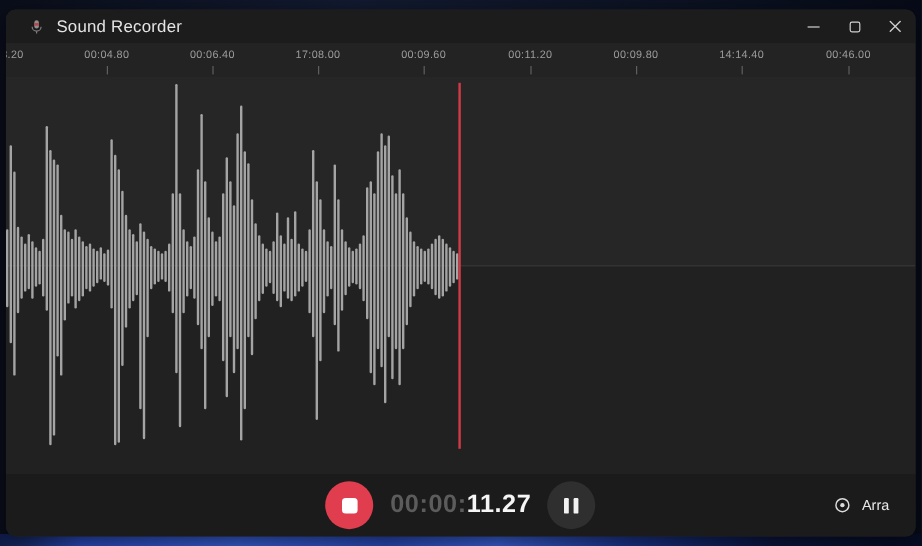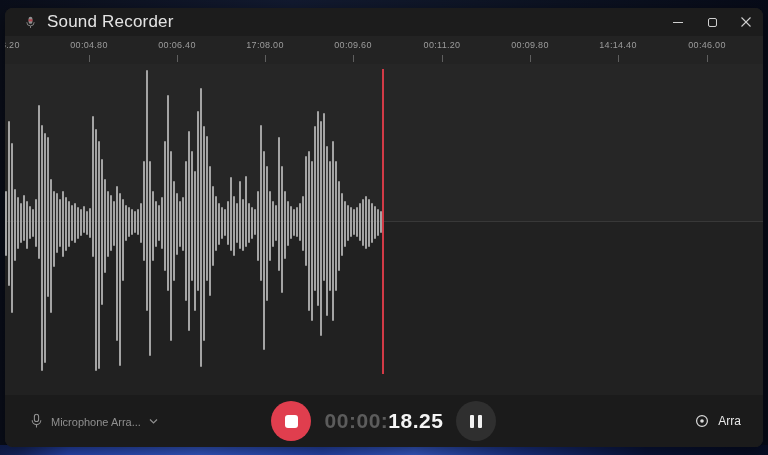--- a/index.html
+++ b/index.html
@@ -11,21 +11,21 @@
   .wallpaper-strip { position:absolute; left:0; bottom:0; width:768px; height:10px;
     background:linear-gradient(100deg,#101d4a 0%,#2c4ec5 9%,#3a62dd 26%,#2b4dc0 42%,#3c64de 54%,#1d3793 68%,#0b1742 84%,#070d24 100%); }
 
   .window { position:absolute; left:5px; top:8px; width:758px; height:439px;
     background:#232323; border-radius:8px; overflow:hidden;
     box-shadow:0 6px 18px rgba(0,0,0,.55); display:flex; flex-direction:column; }
 
   
   .titlebar { height:28px; background:#1c1c1c; display:flex; align-items:center; position:relative; flex:0 0 auto; }
   .titlebar .app-icon { margin-left:19px; width:13px; height:13px; display:flex; }
-  .titlebar .title { margin-left:10px; font-size:17px; color:#e4e4e4; letter-spacing:.2px; }
+  .titlebar .title { margin-left:10px; font-size:14px; color:#e4e4e4; letter-spacing:.2px; }
   .caption-buttons { position:absolute; right:0; top:0; height:28px; display:flex; }
   .caption-btn { width:34px; height:28px; background:transparent; border:none; display:flex; align-items:center; justify-content:center; cursor:default; }
   .min-glyph { width:10px; height:1px; background:#cfcfcf; display:block; }
   .max-glyph { width:9px; height:9px; border:1px solid #cfcfcf; border-radius:2px; display:block; }
 
   
   .ruler { height:28px; background:#232323; position:relative; overflow:hidden; flex:0 0 auto; }
   .tick-group { position:absolute; top:0; width:0; }
   .tick-label { position:absolute; top:4px; left:0; transform:translateX(-50%); white-space:nowrap;
     font-size:9px; color:#9c9c9c; letter-spacing:.3px; }
@@ -257,38 +257,27 @@
           <div class="bar" style="left: 363px; width: 2px; top: 135px; height: 48px;"></div>
           <div class="bar" style="left: 366px; width: 2px; top: 139px; height: 40px;"></div>
           <div class="bar" style="left: 369px; width: 2px; top: 142px; height: 33px;"></div>
           <div class="bar" style="left: 372px; width: 2px; top: 145px; height: 27px;"></div>
           <div class="bar" style="left: 375px; width: 2px; top: 147px; height: 22px;"></div>
         </div>
       <div class="playhead" id="playhead" style="left: 377px; top: 5px; height: 305px; background: rgb(210, 58, 70);"></div>
     </div>
 
     <div class="bottombar">
-      <button class="mic-select">
-        <svg width="13" height="15" viewBox="0 0 13 15">
-          <rect x="4.4" y="0.8" width="4.2" height="7.2" rx="2.1" fill="none" stroke="#8f8f8f" stroke-width="1.1"></rect>
-          <path d="M2.2 6.8 a4.3 4.3 0 0 0 8.6 0" fill="none" stroke="#8f8f8f" stroke-width="1.1"></path>
-          <line x1="6.5" y1="11.4" x2="6.5" y2="14" stroke="#8f8f8f" stroke-width="1.1"></line>
-        </svg>
-        <span>Microphone Arra...</span>
-        <svg width="9" height="6" viewBox="0 0 9 6">
-          <polyline points="1,1 4.5,4.5 8,1" fill="none" stroke="#8f8f8f" stroke-width="1.2"></polyline>
-        </svg>
-      </button>
 
       <button class="stop-btn">
         <span class="stop-glyph"></span>
       </button>
 
       <div class="time">
-        <span class="dim">00:00:</span><span class="lit">18.25</span>
+        <span class="dim">00:00:</span><span class="lit">11.27</span>
       </div>
 
       <button class="pause-btn">
         <span class="pause-glyph"></span>
         <span class="pause-glyph"></span>
       </button>
 
       <button class="mark-btn">
         <svg width="16" height="16" viewBox="0 0 16 16">
           <circle cx="8" cy="8" r="5.4" fill="none" stroke="#dcdcdc" stroke-width="1.2"></circle>

